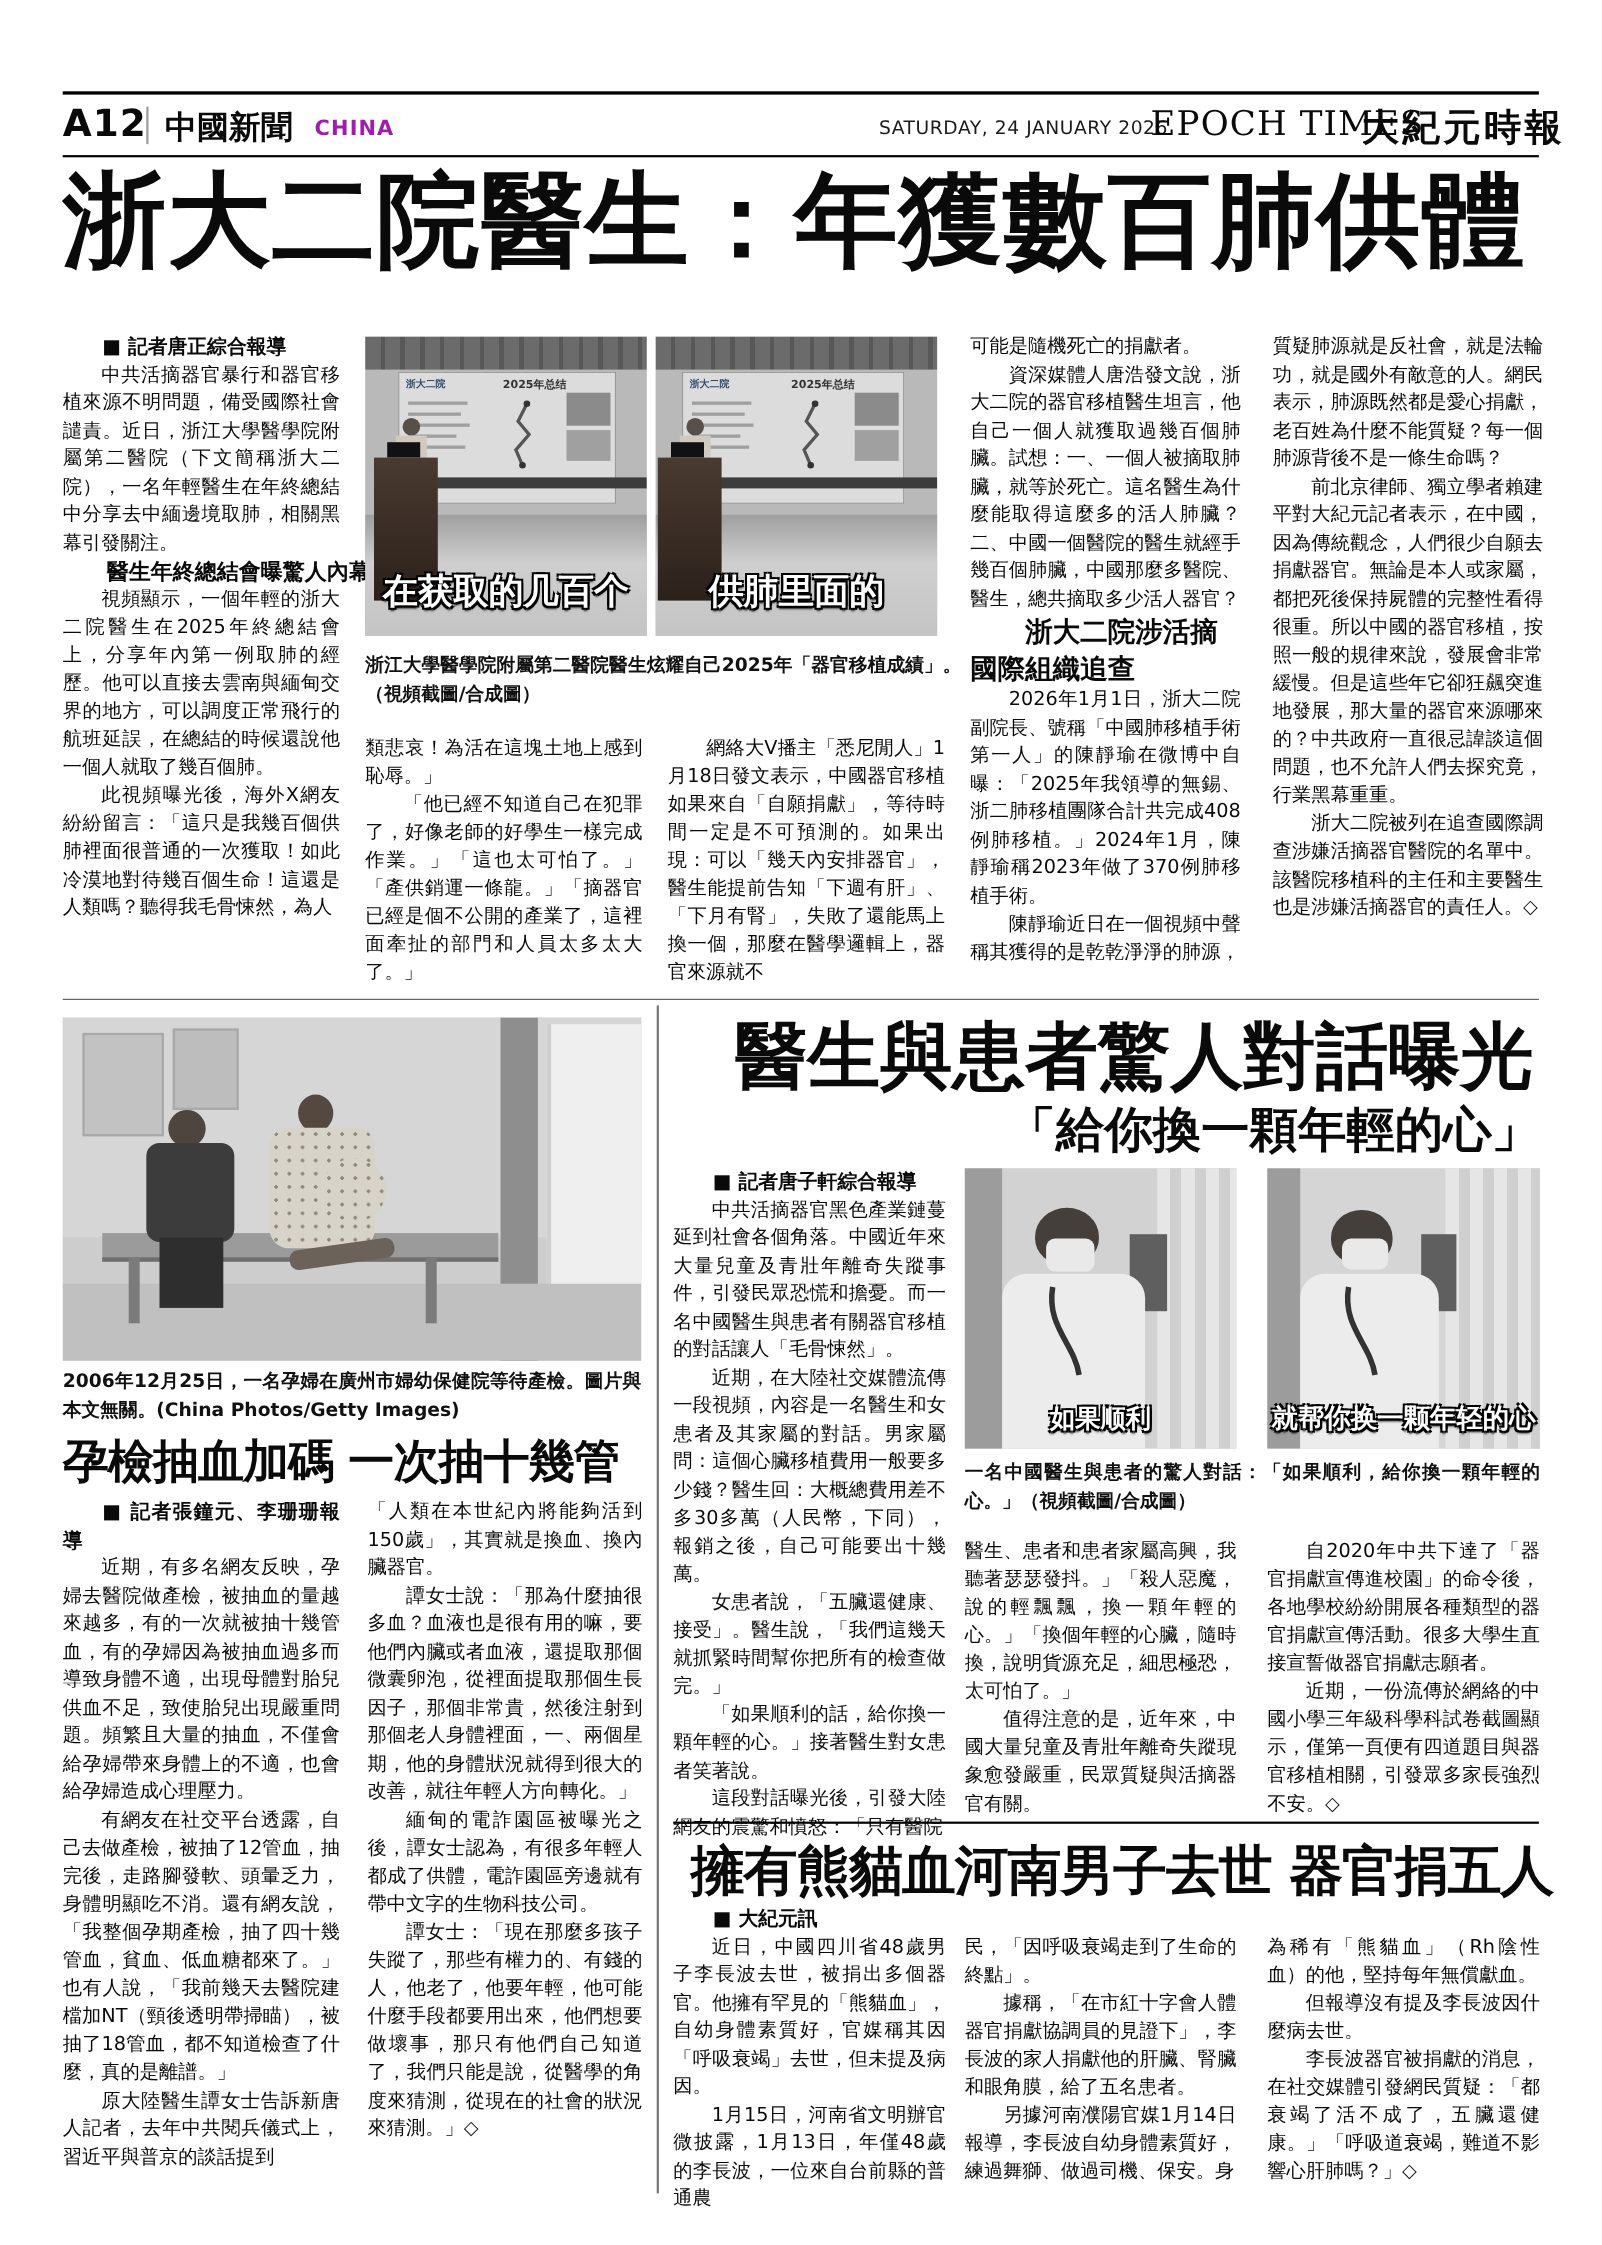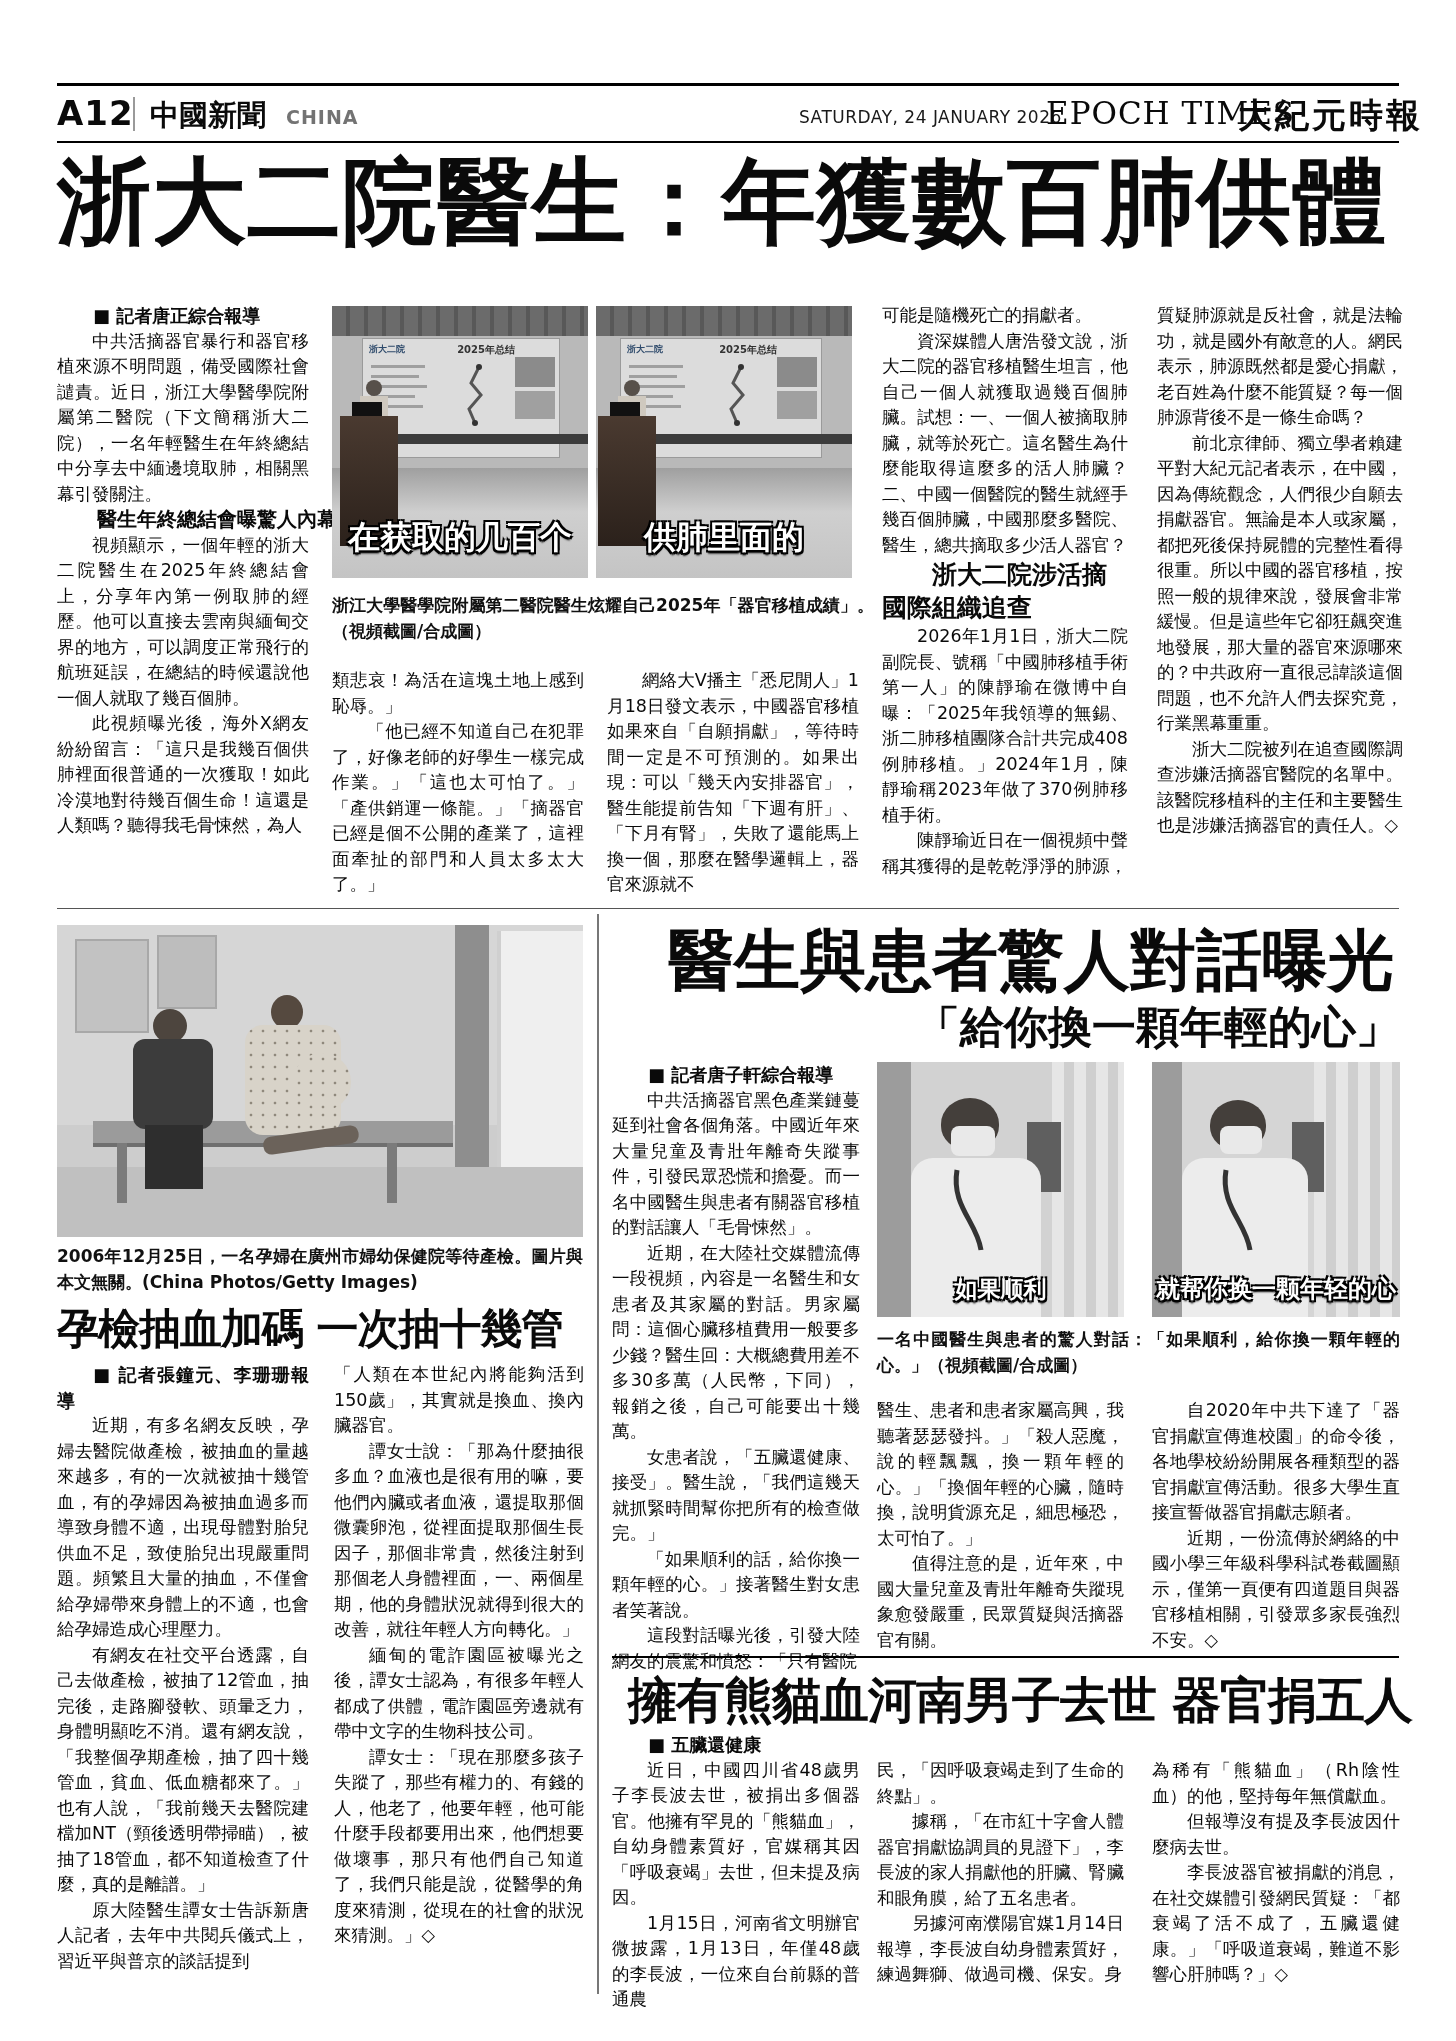--- a/index.html
+++ b/index.html
@@ -3,21 +3,21 @@
 <meta charset="utf-8">
 <style>
   html,body{margin:0;padding:0;background:#e8e8e8;}
   .page{position:relative;width:1456px;height:2041px;background:#fff;color:#0a0a0a;
         font-family:"DejaVu Sans",sans-serif;overflow:hidden;margin:0 auto;padding-left:20px;}
   .abs{position:absolute;}
   .rule{position:absolute;background:#000;}
   
   .pageno{font-size:34px;font-weight:bold;letter-spacing:1px;}
   .seczh{font-size:29px;font-weight:bold;}
-  .secen{font-size:19px;font-weight:bold;color:#737373;letter-spacing:1px;}
+  .secen{font-size:19px;font-weight:bold;color:#a21caf;letter-spacing:1px;}
   .dateline{font-size:17px;color:#1a1a1a;letter-spacing:.5px;}
   .masthead-en{font-size:31px;font-family:"DejaVu Serif",serif;letter-spacing:1px;}
   .masthead-zh{font-size:34px;font-weight:bold;font-family:"DejaVu Serif",serif;letter-spacing:3px;}
   
   .h-a1{font-size:94px;font-weight:900;line-height:1.06;letter-spacing:1px;white-space:nowrap;}
   .h-a2{font-size:66px;font-weight:900;text-align:center;white-space:nowrap;}
   .sub-a2{font-size:44px;font-weight:bold;text-align:right;white-space:nowrap;}
   .h-a3{font-size:42px;font-weight:900;white-space:nowrap;letter-spacing:-1px;}
   .h-a4{font-size:49px;font-weight:900;white-space:nowrap;letter-spacing:-1px;}
   
@@ -226,21 +226,21 @@
     <p>值得注意的是，近年來，中國大量兒童及青壯年離奇失蹤現象愈發嚴重，民眾質疑與活摘器官有關。</p>
   </div>
   <div class="col" style="left:1152px;top:1398px;width:248px;">
     <p>自2020年中共下達了「器官捐獻宣傳進校園」的命令後，各地學校紛紛開展各種類型的器官捐獻宣傳活動。很多大學生直接宣誓做器官捐獻志願者。</p>
     <p>近期，一份流傳於網絡的中國小學三年級科學科試卷截圖顯示，僅第一頁便有四道題目與器官移植相關，引發眾多家長強烈不安。◇</p>
   </div>
 
   <div class="rule" style="left:612px;top:1656px;width:787px;height:2px;"></div>
   <div class="abs h-a4" style="left:628px;top:1668px;">擁有熊貓血河南男子去世 器官捐五人</div>
   <div class="col" style="left:612px;top:1732px;width:248px;">
-    <p class="byline">■ 五臟還健康</p>
+    <p class="byline">■ 大紀元訊</p>
     <p>近日，中國四川省48歲男子李長波去世，被捐出多個器官。他擁有罕見的「熊貓血」，自幼身體素質好，官媒稱其因「呼吸衰竭」去世，但未提及病因。</p>
     <p>1月15日，河南省文明辦官微披露，1月13日，年僅48歲的李長波，一位來自台前縣的普通農</p>
   </div>
   <div class="col" style="left:877px;top:1758px;width:247px;">
     <p class="cont">民，「因呼吸衰竭走到了生命的終點」。</p>
     <p>據稱，「在市紅十字會人體器官捐獻協調員的見證下」，李長波的家人捐獻他的肝臟、腎臟和眼角膜，給了五名患者。</p>
     <p>另據河南濮陽官媒1月14日報導，李長波自幼身體素質好，練過舞獅、做過司機、保安。身</p>
   </div>
   <div class="col" style="left:1152px;top:1758px;width:248px;">
     <p class="cont">為稀有「熊貓血」（Rh陰性血）的他，堅持每年無償獻血。</p>

